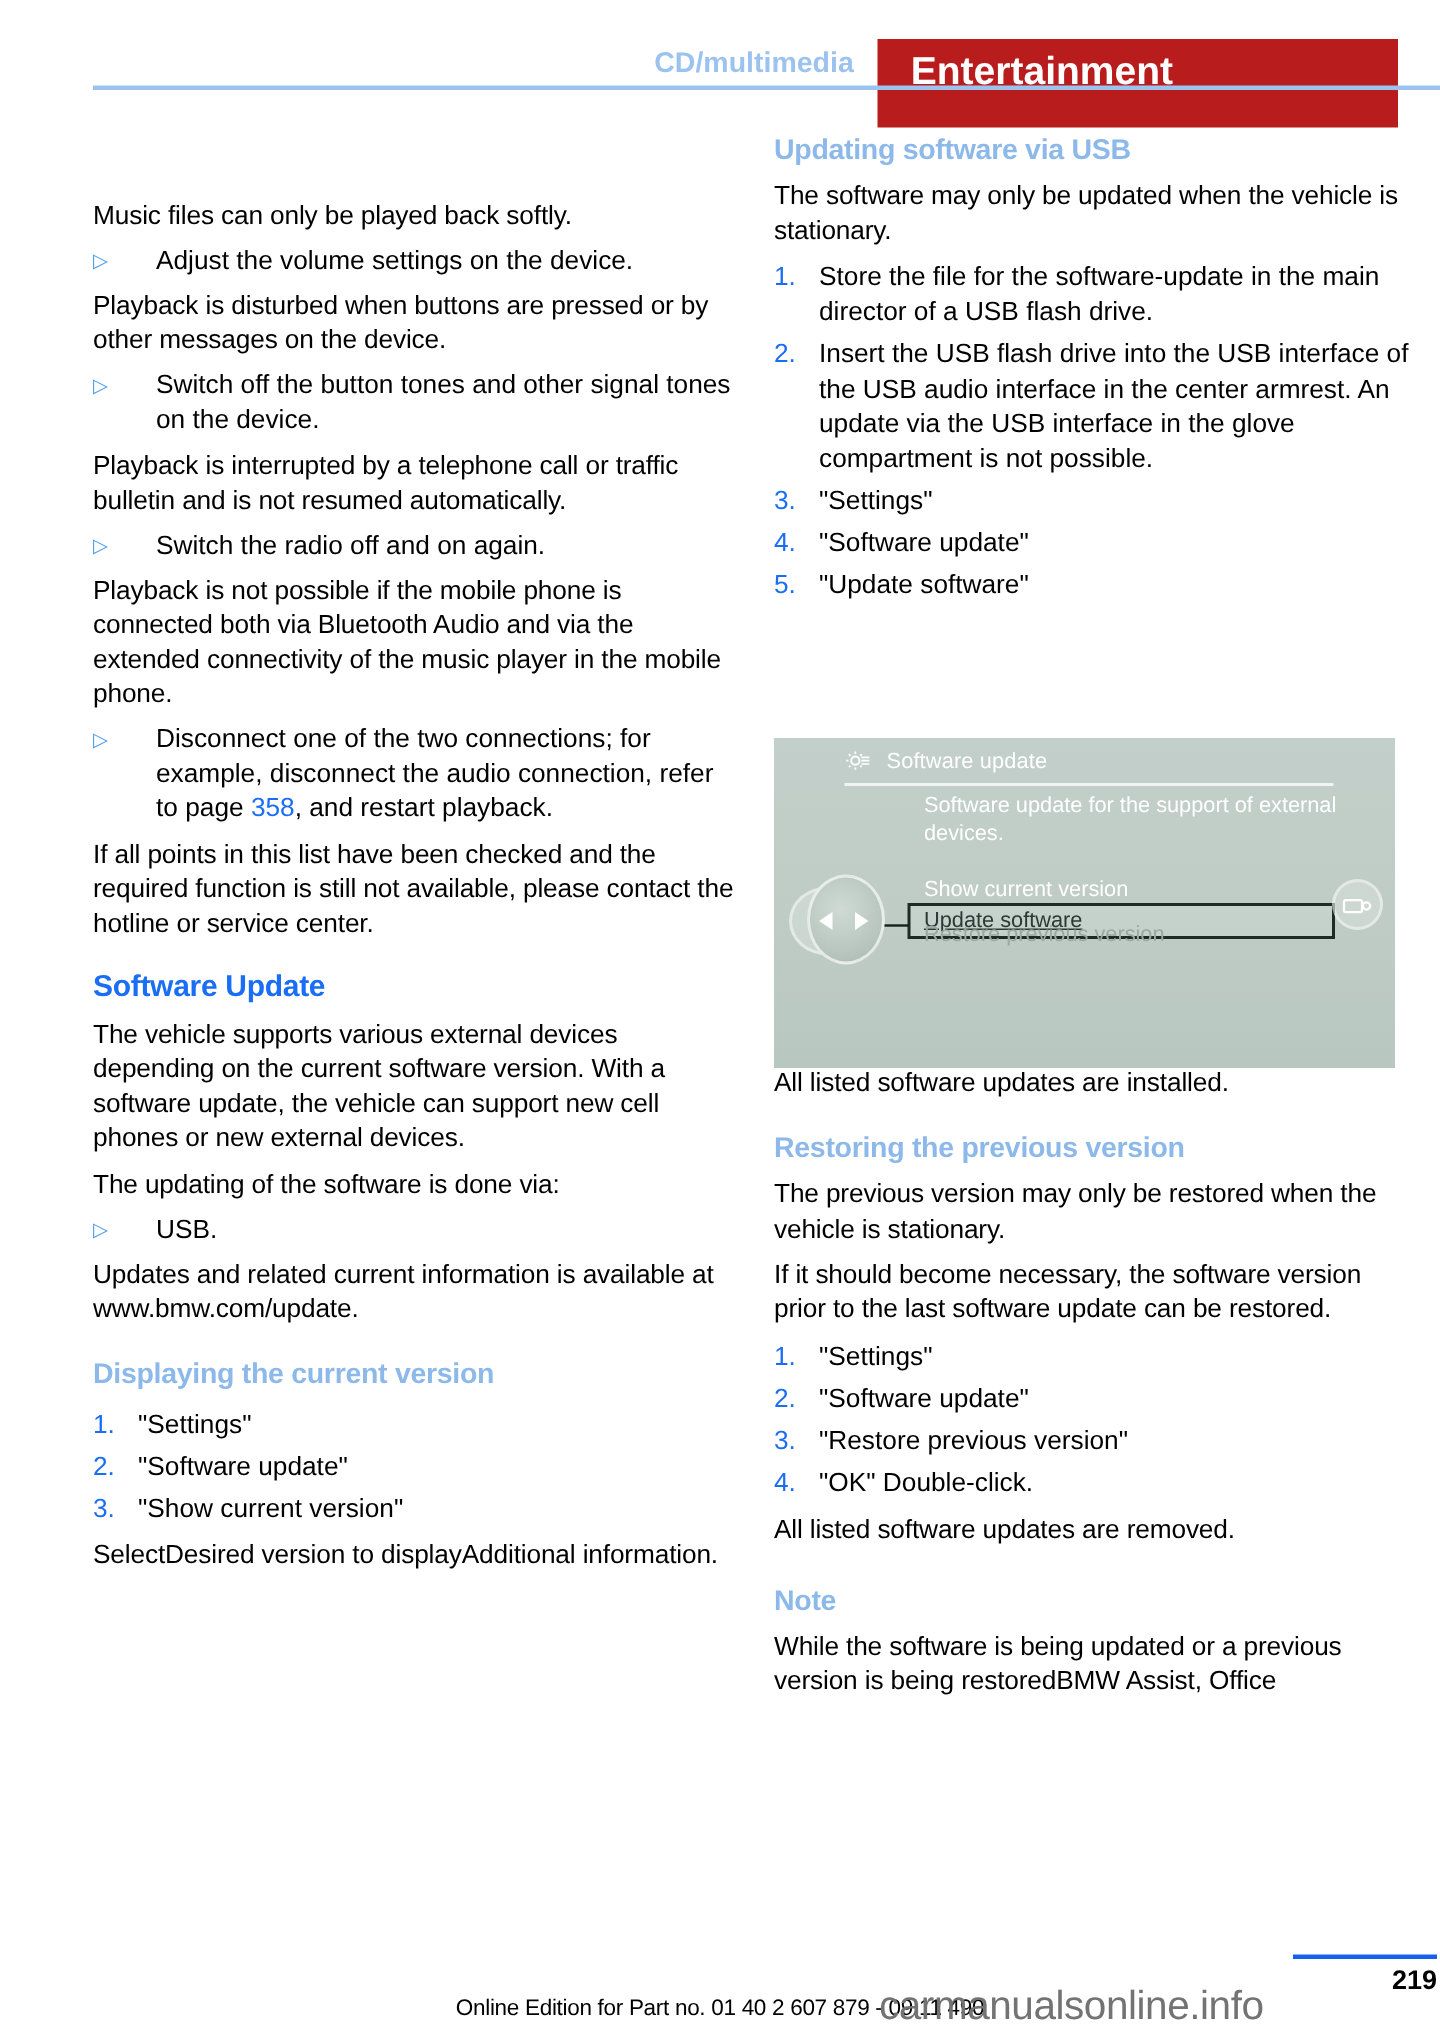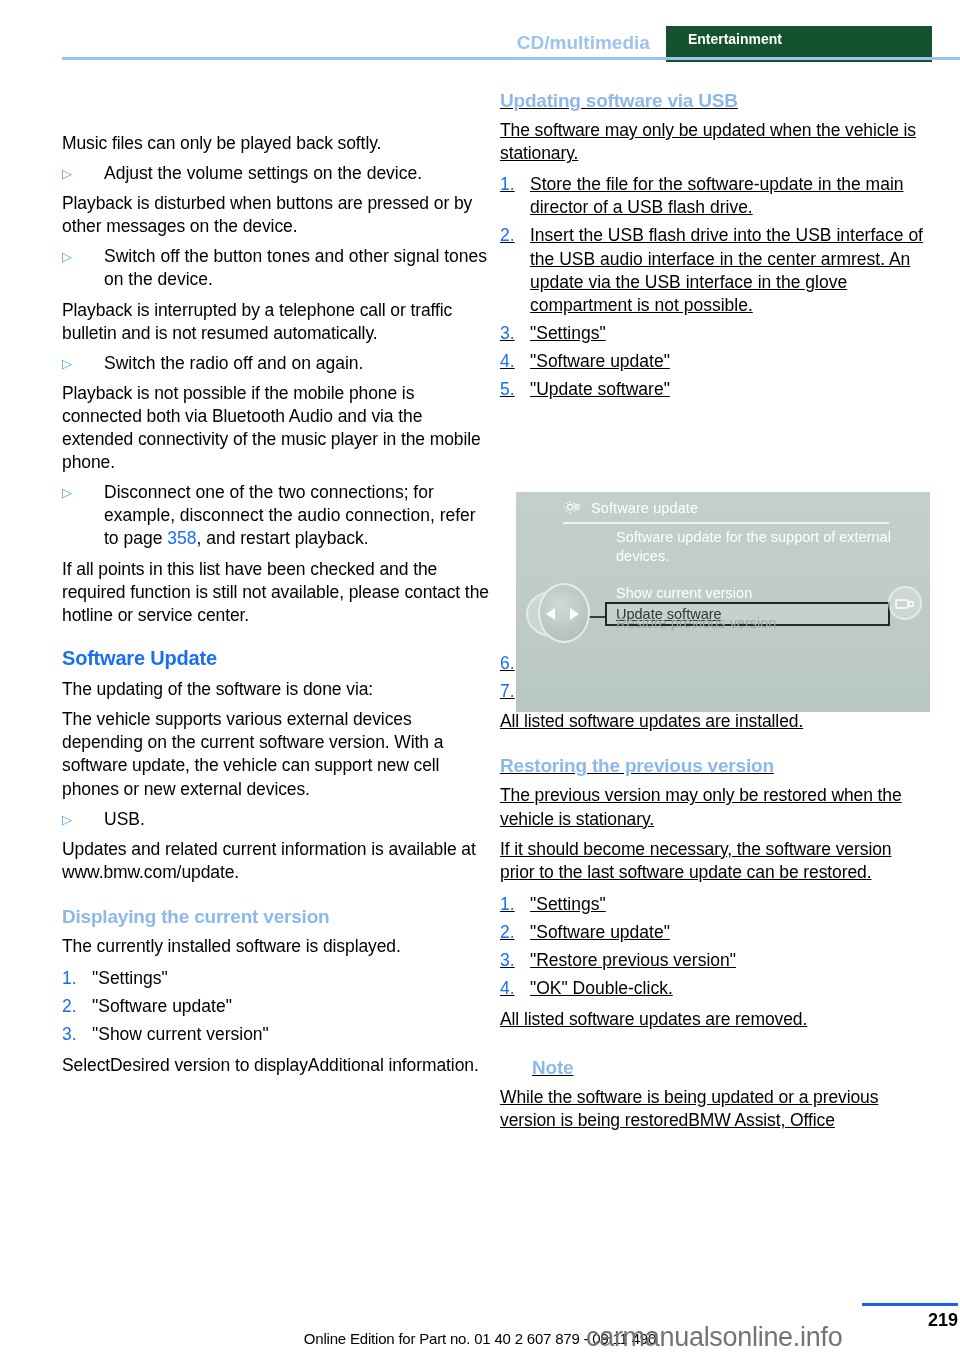--- a/index.html
+++ b/index.html
@@ -24,48 +24,48 @@
   .hdr-tabs {
     position:absolute; right:0; top:26px;
     display:flex; align-items:stretch;
   }
   .hdr-chapter {
     font-size:19px; font-weight:bold; color:#9cc3ef;
     padding:4px 16px 6px 16px; line-height:1.35;
     white-space:nowrap;
   }
   .hdr-section {
-    font-size:14px; font-weight:bold; color:#ffffff;
-    background:#14532d;
-    padding:4px 150px 4px 22px; line-height:1.35;
+    font-size:26px; font-weight:bold; color:#ffffff;
+    background:#b91c1c;
+    padding:4px 150px 20px 22px; line-height:1.35;
     white-space:nowrap;
   }
 
   
   .col {
     position:absolute; top:88px; width:428px;
     font-size:17.5px; line-height:1.32;
   }
   .col-left  { left:62px;margin-top:44px; }
-  .col-right { left:500px;text-decoration:underline; }
+  .col-right { left:516px; }
 
   p.para {
     margin:0 0 7px 0;
     letter-spacing:-0.1px;
   }
 
   h2.heading-blue {
     color:#1a6ef5; font-size:20px; font-weight:bold;
     margin:18px 0 7px 0; letter-spacing:-0.2px;
   }
   h3.heading-lightblue {
     color:#8cb9ea; font-size:19px; font-weight:bold;
     margin:20px 0 6px 0; letter-spacing:-0.2px;
   }
-  h3.heading-lightblue.note { margin-top:24px;margin-left:32px; }
+  h3.heading-lightblue.note { margin-top:24px; }
 
   
   .bullet {
     display:flex; margin:0 0 7px 0;
   }
   .bullet .marker {
     flex:0 0 42px; color:#4a9bf0; font-size:13px;
     line-height:1.32; padding-top:3px;
   }
   .bullet .btext { flex:1 1 auto; }
@@ -240,32 +240,31 @@
 
   <div class="bullet">
     <span class="marker">▷</span>
     <span class="btext"><span>Disconnect one of the two connections; for example, disconnect the audio connection, refer to page </span><span class="linkpage">358</span><span>, and restart playback.</span></span>
   </div>
 
   <p class="para">If all points in this list have been checked and the required function is still not available, please contact the hotline or service center.</p>
 
   <h2 class="heading-blue">Software Update</h2>
 
+  <p class="para">The vehicle supports various external devices depending on the current software version. With a software update, the vehicle can support new cell phones or new external devices.</p>
   <p class="para">The updating of the software is done via:</p>
-  <p class="para">The vehicle supports various external devices depending on the current software version. With a software update, the vehicle can support new cell phones or new external devices.</p>
 
   <div class="bullet">
     <span class="marker">▷</span>
     <span class="btext">USB.</span>
   </div>
   <p class="para subnote">Updates and related current information is available at www.bmw.com/update.</p>
 
   <h3 class="heading-lightblue">Displaying the current version</h3>
 
-  <p class="para">The currently installed software is displayed.</p>
 
   <div class="numlist">
     <div class="numitem">
       <span class="num">1.</span>
       <span class="ntext">"Settings"</span>
     </div>
     <div class="numitem">
       <span class="num">2.</span>
       <span class="ntext">"Software update"</span>
     </div>

